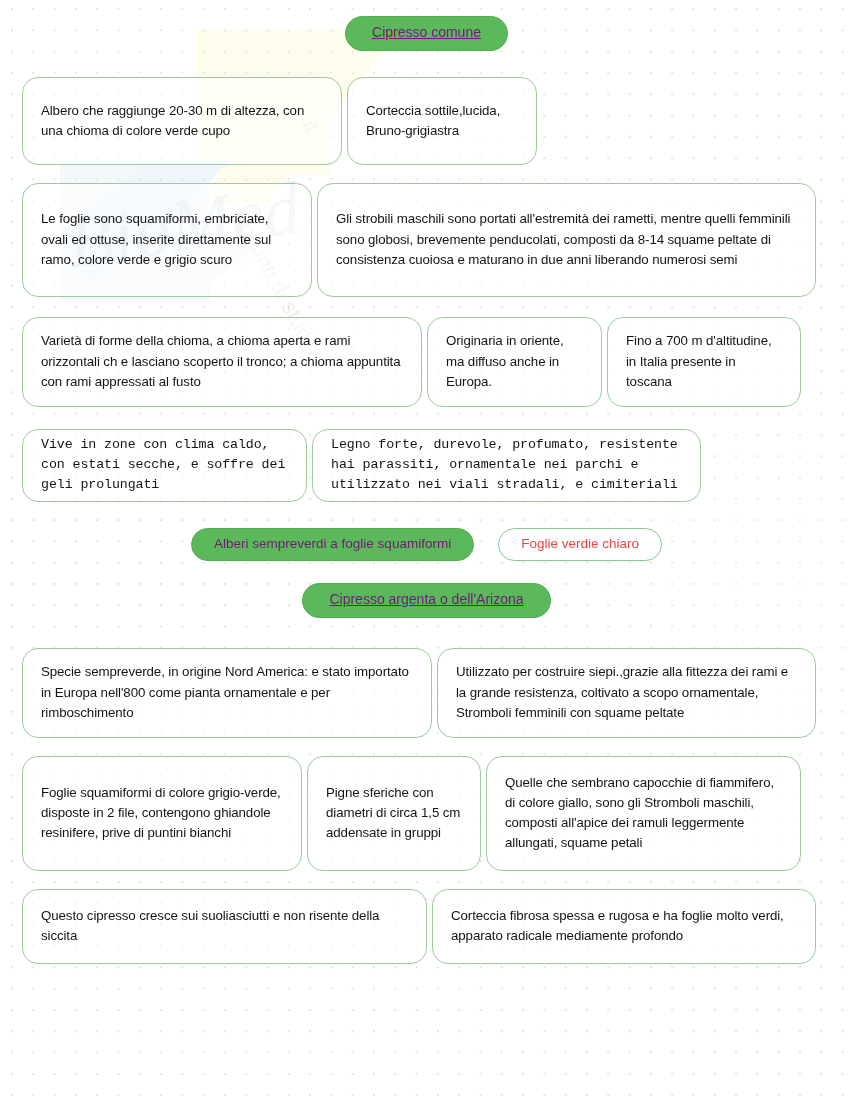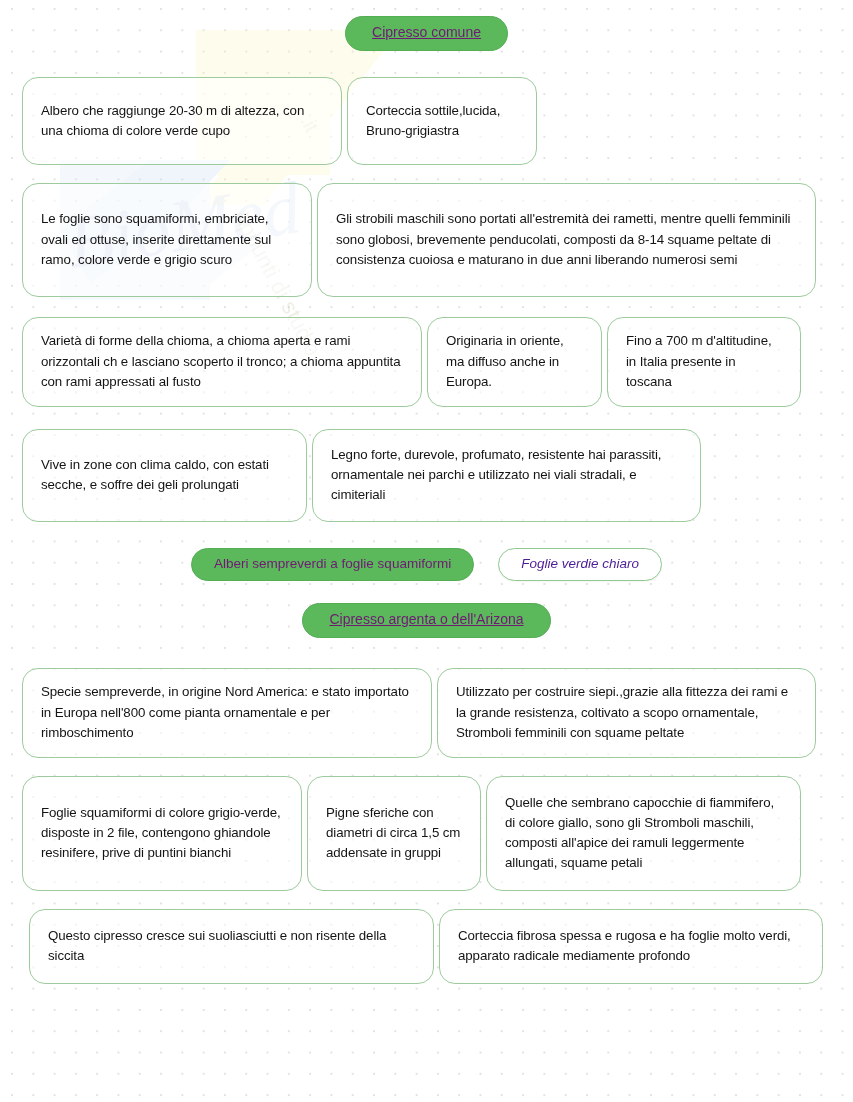--- a/index.html
+++ b/index.html
@@ -68,23 +68,22 @@
     color: #701a75;
   }
   .pill.green.titled {
     text-decoration: underline;
     font-size: 14px;
     padding: 7px 26px 9px 26px;
   }
   .pill.white {
     background: #ffffff;
     border: 1px solid #8fc98f;
-    color: #4c1d95;
+    color: #ef4444;
     box-shadow: 0 1px 2px rgba(0,0,0,0.04);
-    font-style: italic;
   }
 
   
   .card {
     border: 1px solid #9ecb9e;
     border-radius: 16px;
     background: rgba(255,255,255,0.55);
     box-sizing: border-box;
     display: flex;
     align-items: center;
@@ -163,21 +162,21 @@
       <div class="card" style="width:175px;">
         <p>Originaria in oriente, ma diffuso anche in Europa.</p>
       </div>
       <div class="card" style="width:194px;">
         <p>Fino a 700 m d'altitudine, in Italia presente in toscana</p>
       </div>
     </div>
 
     <div class="sp-22"></div>
 
-    <div class="row" style="height:93px;">
+    <div class="row" style="height:73px;font-family:Liberation Mono, monospace;">
       <div class="card" style="width:285px;">
         <p>Vive in zone con clima caldo, con estati secche, e soffre dei geli prolungati</p>
       </div>
       <div class="card" style="width:389px;">
         <p>Legno forte, durevole, profumato, resistente hai parassiti, ornamentale nei parchi e utilizzato nei viali stradali, e cimiteriali</p>
       </div>
     </div>
 
     <div class="sp-26"></div>
 
@@ -213,21 +212,21 @@
         <p>Pigne sferiche con diametri di circa 1,5 cm addensate in gruppi</p>
       </div>
       <div class="card" style="width:315px;">
         <p>Quelle che sembrano capocchie di fiammifero, di colore giallo, sono gli Stromboli maschili, composti all'apice dei ramuli leggermente allungati, squame petali</p>
       </div>
     </div>
 
     <div class="sp-18"></div>
 
     <div class="row" style="height:75px;">
-      <div class="card" style="width:405px;margin-left:7px;">
+      <div class="card" style="width:405px;">
         <p>Questo cipresso cresce sui suoliasciutti e non risente della siccita</p>
       </div>
       <div class="card" style="width:384px;">
         <p>Corteccia fibrosa spessa e rugosa e ha foglie molto verdi, apparato radicale mediamente profondo</p>
       </div>
     </div>
 
   </div>
 </div>
 

